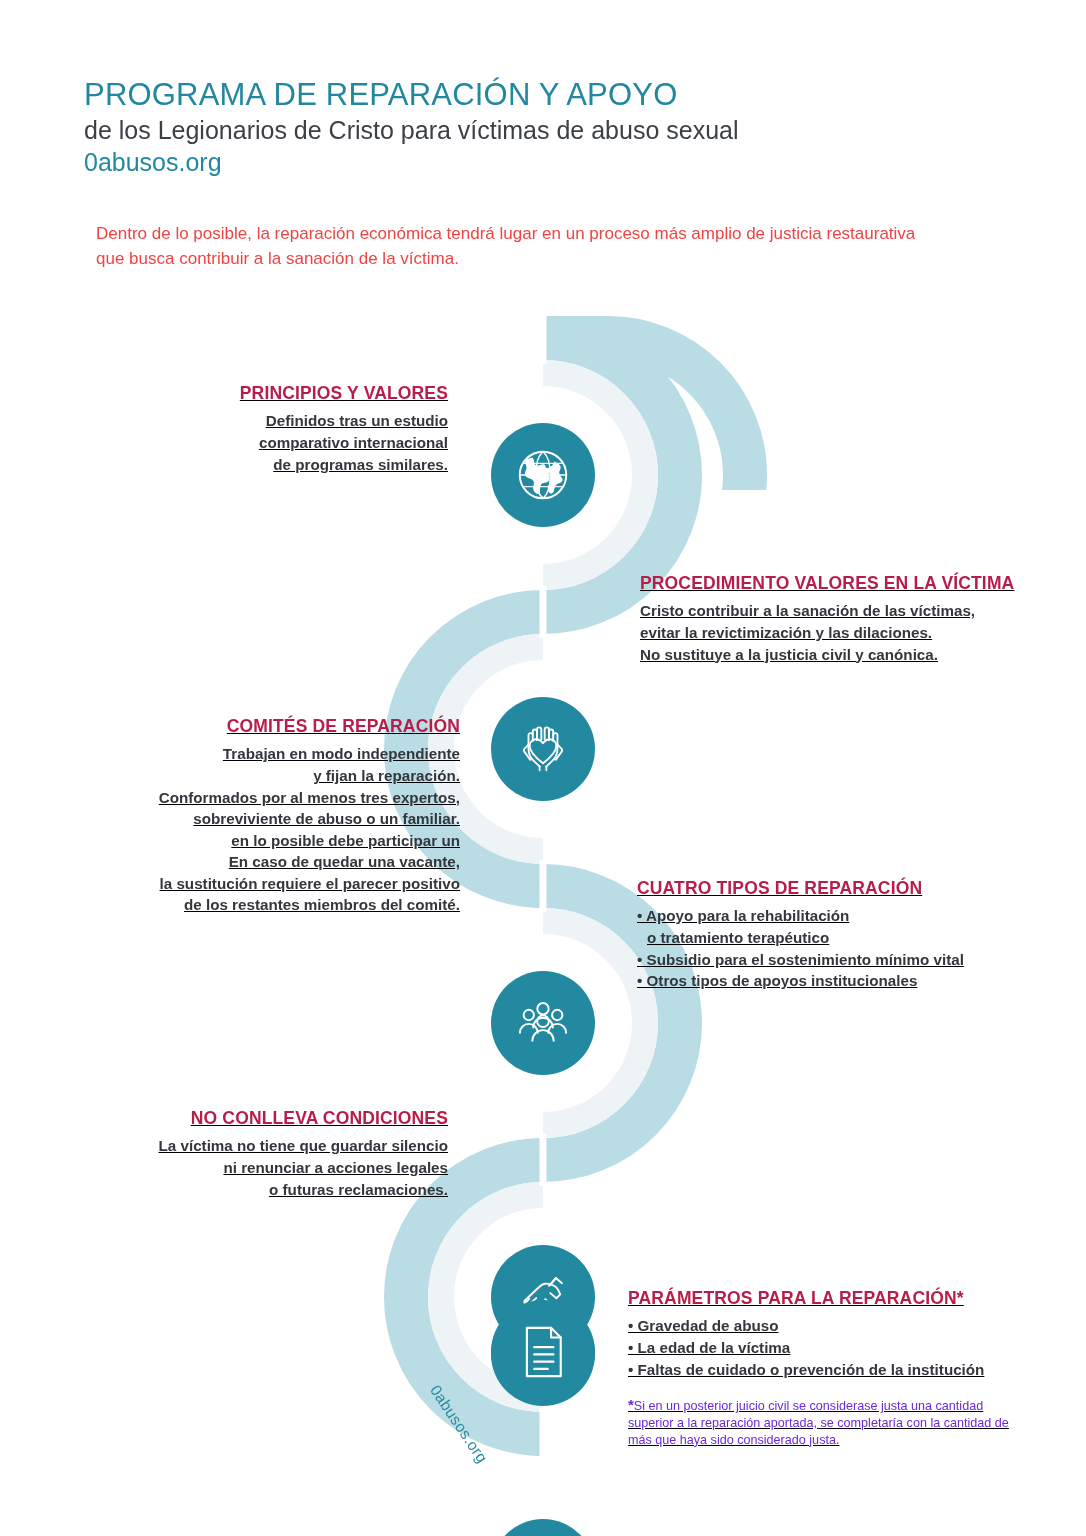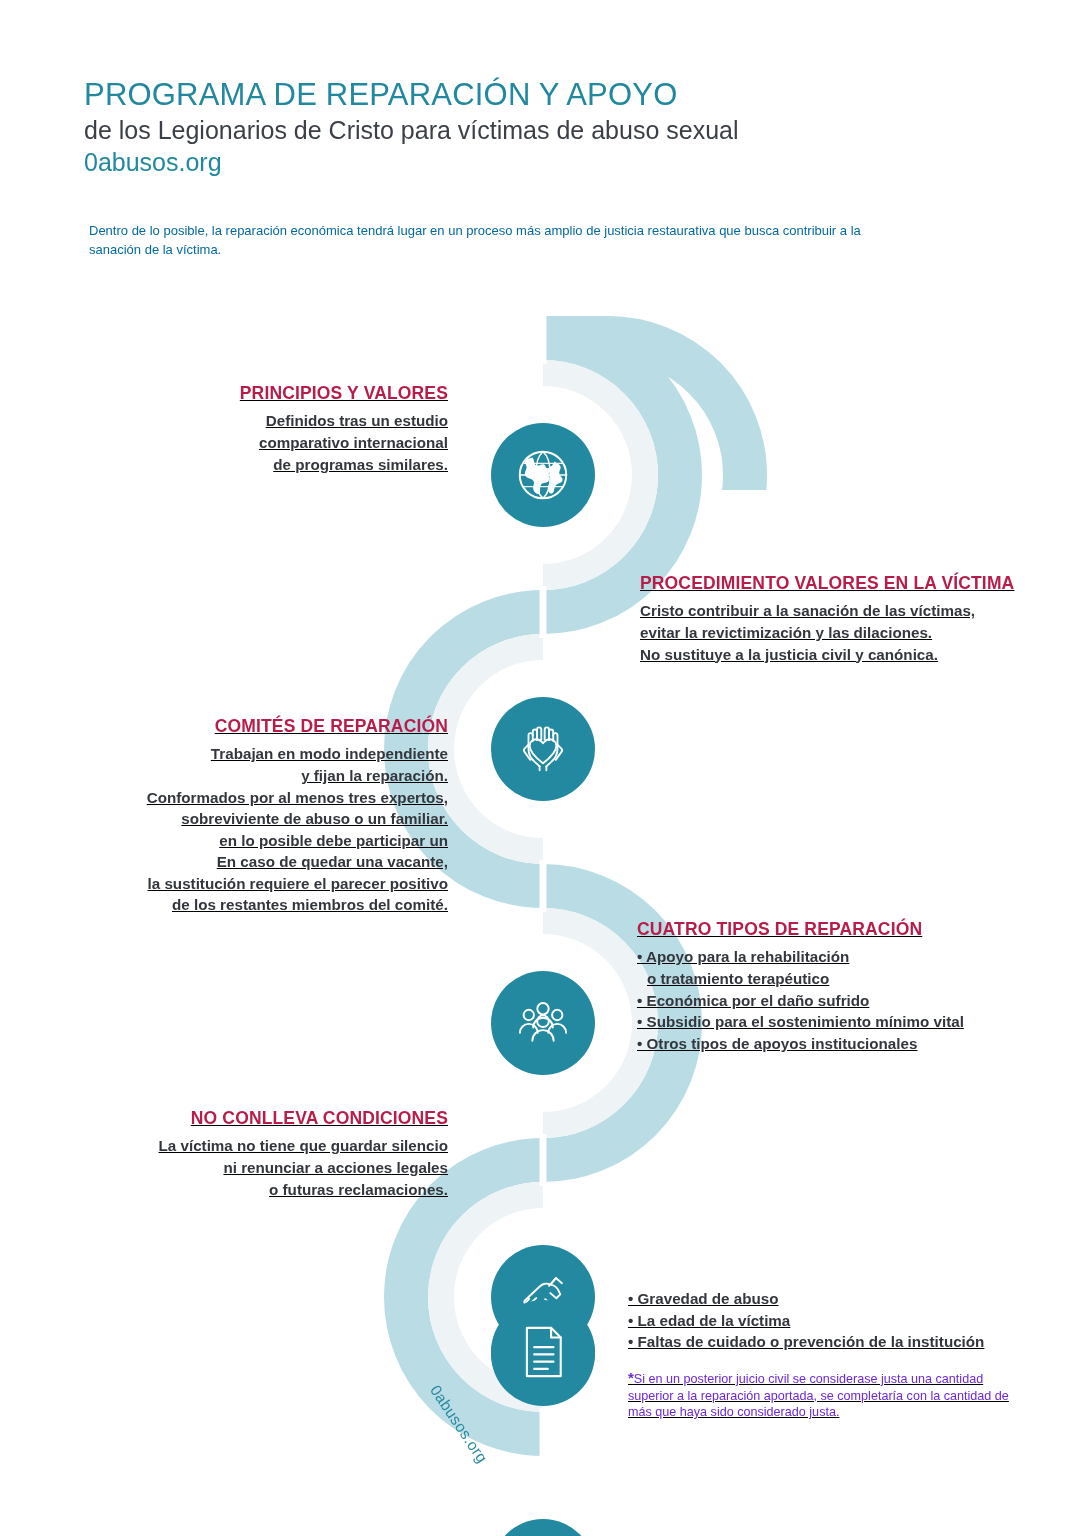--- a/index.html
+++ b/index.html
@@ -19,22 +19,22 @@
   }
   #subtitle{
     font-size:25px;color:#3b3f46;font-weight:400;
     line-height:1.2;margin:0;white-space:nowrap;
   }
   #siteurl{
     font-size:25px;color:#2188a0;font-weight:400;
     line-height:1.25;margin:2px 0 0 0;
   }
   #intro{
-    position:absolute;left:89px;top:222px;width:820px;
-    font-size:13px;line-height:1.45;color:#0369a1;font-weight:400;
+    position:absolute;left:96px;top:222px;width:820px;
+    font-size:17px;line-height:1.45;color:#ef4444;font-weight:400;
   }
 
   
   #stage{position:absolute;left:0;top:300px;width:1086px;height:1210px;}
   #ribbon{position:absolute;left:0;top:0;width:1086px;height:1210px;}
 
   
   .node{
     position:absolute;width:104px;height:104px;border-radius:50%;
     background:#2389a0;display:flex;align-items:center;justify-content:center;
@@ -251,55 +251,55 @@
     <span class="li">PROCEDIMIENTO VALORES</span>
     <span class="li">EN LA VÍCTIMA</span>
   </p>
   <p class="blk-body">
     <span class="li">Cristo contribuir a la sanación de las víctimas,</span>
     <span class="li">evitar la revictimización y las dilaciones.</span>
     <span class="li">No sustituye a la justicia civil y canónica.</span>
   </p>
 </div>
 
-<div class="block left" style="left:80px;top:716px;width:368px;">
+<div class="block left" style="left:92px;top:716px;width:368px;">
   <p class="blk-title">COMITÉS DE REPARACIÓN</p>
   <p class="blk-body">
     <span class="li">Trabajan en modo independiente</span>
     <span class="li">y fijan la reparación.</span>
     <span class="li">Conformados por al menos tres expertos,</span>
     <span class="li">sobreviviente de abuso o un familiar.</span>
     <span class="li">en lo posible debe participar un</span>
     <span class="li">En caso de quedar una vacante,</span>
     <span class="li">la sustitución requiere el parecer positivo</span>
     <span class="li">de los restantes miembros del comité.</span>
   </p>
 </div>
 
-<div class="block right" style="left:637px;top:919px;width:400px;">
+<div class="block right" style="left:637px;top:878px;width:400px;">
   <p class="blk-title">CUATRO TIPOS DE REPARACIÓN</p>
   <p class="blk-body">
     <span class="li">• Apoyo para la rehabilitación</span>
     <span class="li cont">o tratamiento terapéutico</span>
-    <span class="li">• Económica por el daño sufrido</span>
     <span class="li">• Subsidio para el sostenimiento mínimo vital</span>
     <span class="li">• Otros tipos de apoyos institucionales</span>
   </p>
 </div>
 
 <div class="block left" style="left:110px;top:1108px;width:338px;">
   <p class="blk-title">NO CONLLEVA CONDICIONES</p>
   <p class="blk-body">
     <span class="li">La víctima no tiene que guardar silencio</span>
     <span class="li">ni renunciar a acciones legales</span>
     <span class="li">o futuras reclamaciones.</span>
   </p>
 </div>
 
 <div class="block right" style="left:628px;top:1288px;width:400px;">
+  <p class="blk-title">PARÁMETROS PARA LA REPARACIÓN*</p>
   <p class="blk-body">
     <span class="li">• Gravedad de abuso</span>
     <span class="li">• La edad de la víctima</span>
     <span class="li">• Faltas de cuidado o prevención de la institución</span>
   </p>
   <p class="footnote"><span class="star">*</span><span>Si en un posterior juicio civil se considerase justa una cantidad superior a la reparación aportada, se completaría con la cantidad de más que haya sido considerado justa.</span></p>
 </div>
 
 <div id="watermark">0abusos.org</div>
 

